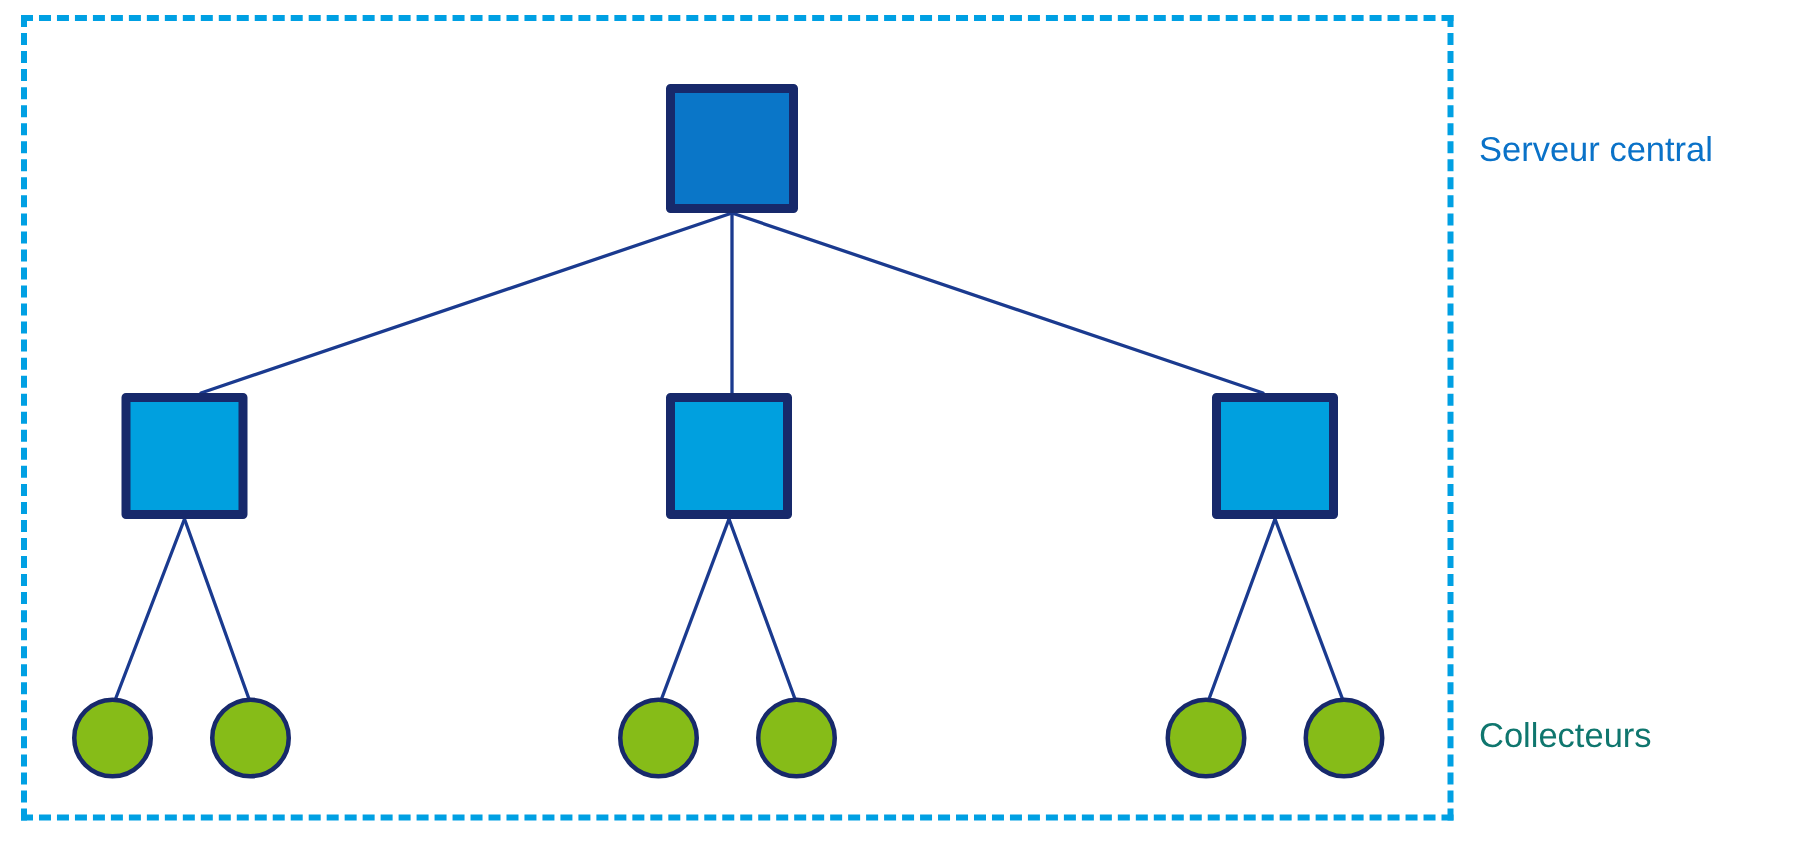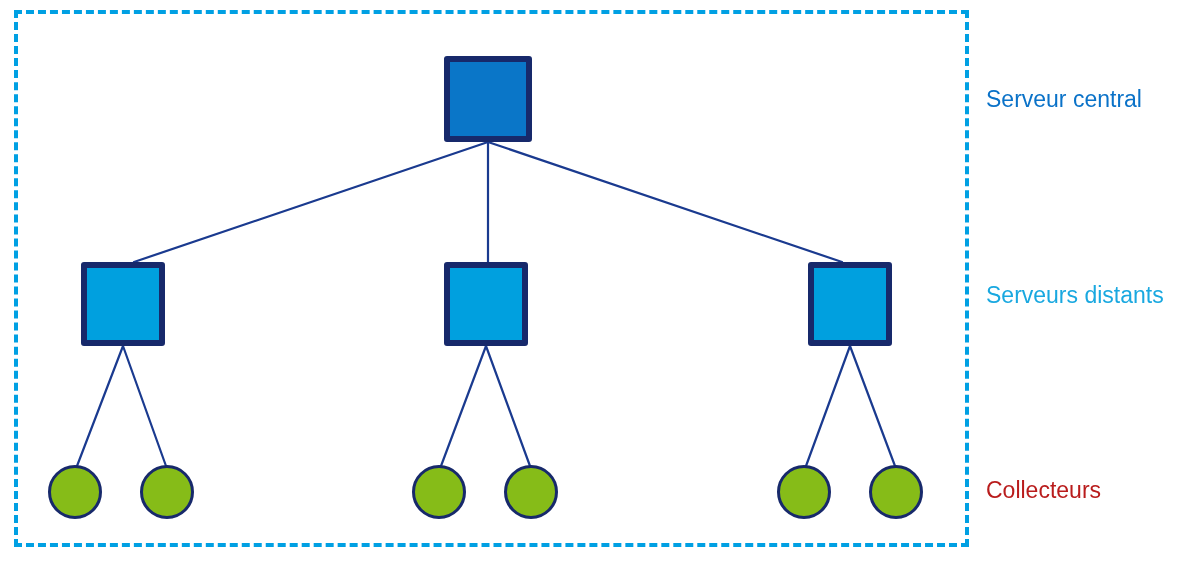--- a/index.html
+++ b/index.html
@@ -67,21 +67,21 @@
   }
   .legend-central {
     color: #0A72C8;
     font-size: 23px;
   }
   .legend-remote {
     color: #19A8E0;
     font-size: 23px;
   }
   .legend-collectors {
-    color: #b91c1c;
+    color: #0f766e;
     font-size: 23px;
   }
 </style>
 </head>
 <body>
 
 <div id="diagram-root">
 
   <div id="boundary"></div>
 
@@ -111,17 +111,16 @@
 
   <div class="node collector-circle" style="left:48px; top:465px; width:54px; height:54px;"></div>
   <div class="node collector-circle" style="left:140px; top:465px; width:54px; height:54px;"></div>
   <div class="node collector-circle" style="left:412px; top:465px; width:54px; height:54px;"></div>
   <div class="node collector-circle" style="left:504px; top:465px; width:54px; height:54px;"></div>
   <div class="node collector-circle" style="left:777px; top:465px; width:54px; height:54px;"></div>
   <div class="node collector-circle" style="left:869px; top:465px; width:54px; height:54px;"></div>
 
   <div class="legend-label legend-central" style="left:986px; top:88px;">Serveur central</div>
 
-  <div class="legend-label legend-remote" style="left:986px; top:284px;">Serveurs distants</div>
 
   <div class="legend-label legend-collectors" style="left:986px; top:479px;">Collecteurs</div>
 
 </div>
 
 </body></html>

